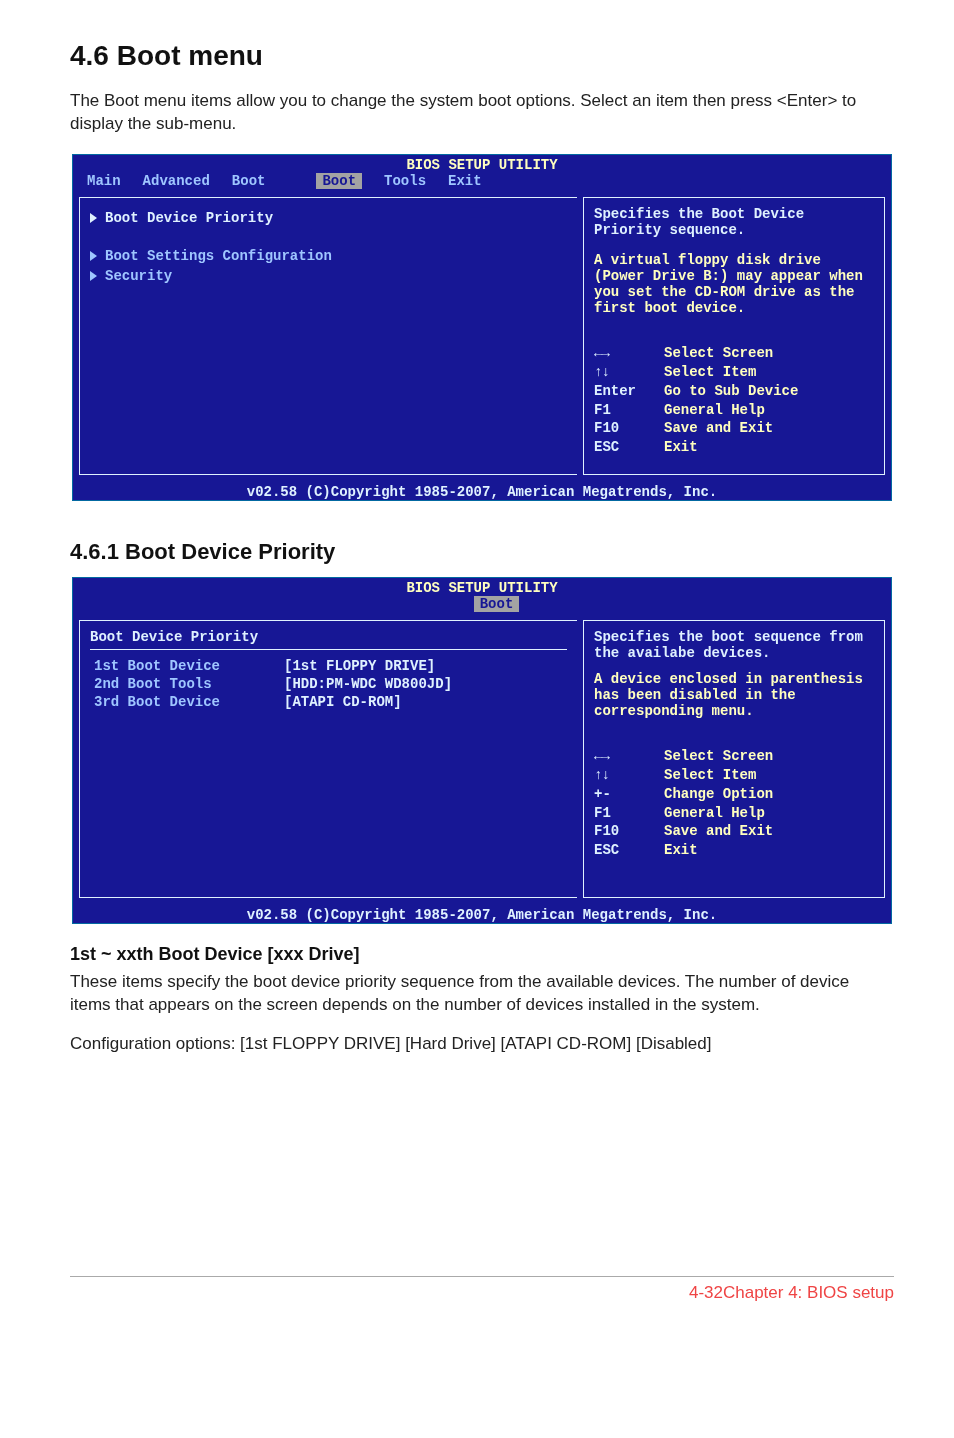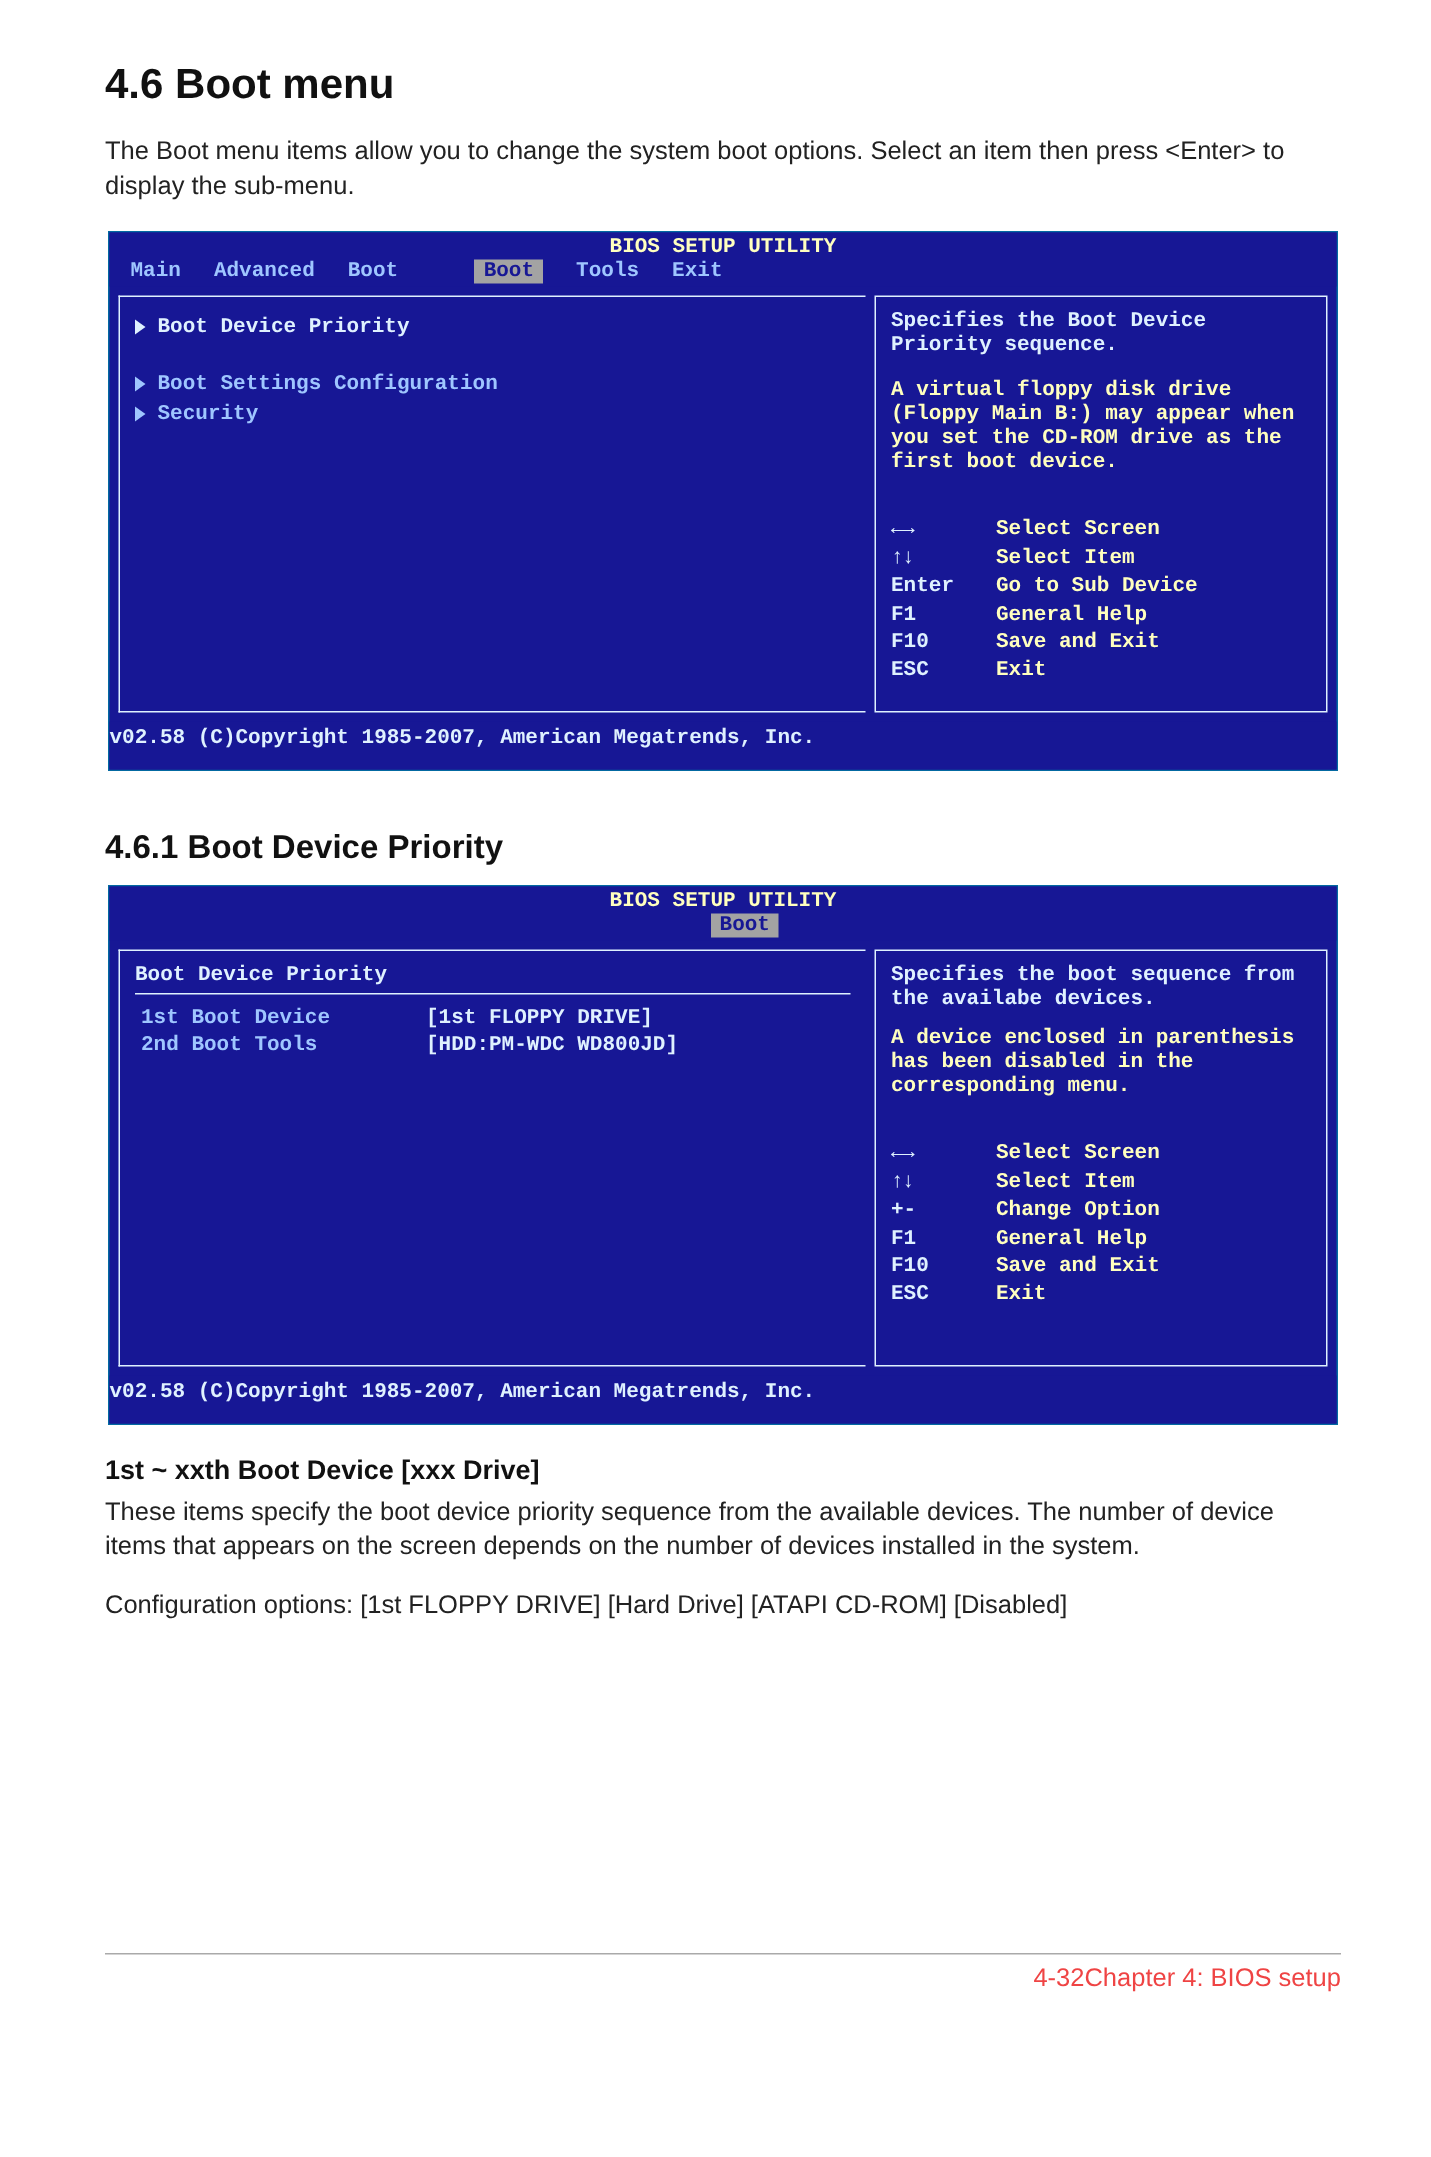--- a/index.html
+++ b/index.html
@@ -111,24 +111,24 @@
   .menu-item .tri {
     width: 0; height: 0;
     border-top: 5px solid transparent;
     border-bottom: 5px solid transparent;
     border-left: 7px solid #9fc6ff;
     display: inline-block;
   }
   .menu-item.white { color: #dff1ff; }
   .menu-item.white .tri { border-left-color: #dff1ff; }
   .bios-footer {
-    text-align: left;
+    text-align: center;
     background: #171795;
     color: #dff1ff;
-    padding: 3px 0 13px 0;
+    padding: 3px 0 0 0;
   }
   .kv-row { display:flex; margin:2px 4px; }
   .kv-key { color: #9fc6ff; width:190px; }
   .kv-val { color: #dff1ff; }
   .bios-right-heading { color: #dff1ff; margin-bottom: 4px;}
   .bios-help-keys { margin-top: 28px; line-height: 1.35; }
   .bios-help-keys .line { display:flex; gap:10px; }
   .bios-help-keys .key { color:#dff1ff; width:60px; white-space:pre;}
   .bios-help-keys .lbl { color:#ffffbf; }
   .arrow-icons { color:#ffffbf; }
@@ -171,21 +171,21 @@
             <span>Boot Settings Configuration</span>
           </div>
           <div class="menu-item">
             <span class="tri"></span>
             <span>Security</span>
           </div>
         </div>
         <div class="bios-right">
           <div class="bios-right-heading">Specifies the Boot Device Priority sequence.</div>
           <div style="height:10px"></div>
-          <div>A virtual floppy disk drive (Floppy Main B:) may appear when you set the CD-ROM drive as the first boot device.</div>
+          <div>A virtual floppy disk drive (Power Drive B:) may appear when you set the CD-ROM drive as the first boot device.</div>
           <div class="bios-help-keys">
             <div class="line">
               <span class="key arrow-icons glyph-lr">←→</span>
               <span class="lbl">Select Screen</span>
             </div>
             <div class="line">
               <span class="key arrow-icons glyph-ud">↑↓</span>
               <span class="lbl">Select Item</span>
             </div>
             <div class="line">
@@ -225,20 +225,24 @@
         <div class="bios-left">
           <div class="heading-white">Boot Device Priority</div>
           <div class="kv-row">
             <span class="kv-key">1st Boot Device</span>
             <span class="kv-val">[1st FLOPPY DRIVE]</span>
           </div>
           <div class="kv-row">
             <span class="kv-key">2nd Boot Tools</span>
             <span class="kv-val">[HDD:PM-WDC WD800JD]</span>
           </div>
+          <div class="kv-row">
+            <span class="kv-key">3rd Boot Device</span>
+            <span class="kv-val">[ATAPI CD-ROM]</span>
+          </div>
         </div>
         <div class="bios-right">
           <div class="bios-right-heading">Specifies the boot sequence from the availabe devices.</div>
           <div style="height:6px"></div>
           <div>A device enclosed in parenthesis has been disabled in the corresponding menu.</div>
           <div class="bios-help-keys">
             <div class="line">
               <span class="key arrow-icons glyph-lr">←→</span>
               <span class="lbl">Select Screen</span>
             </div>

